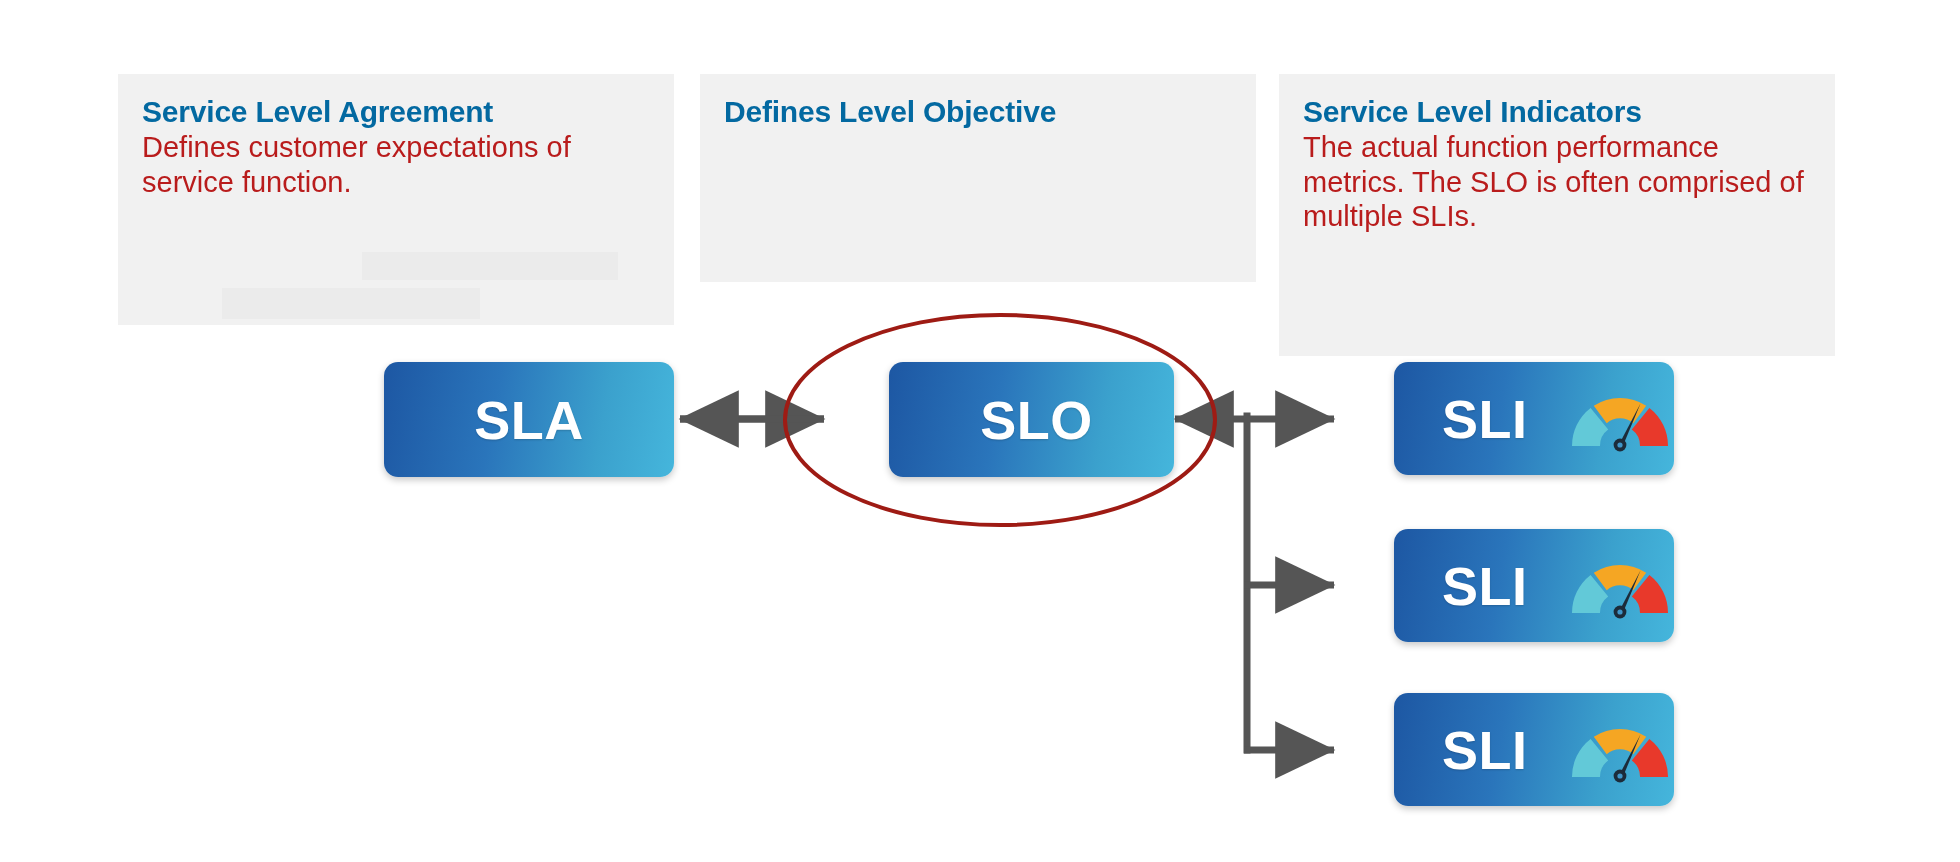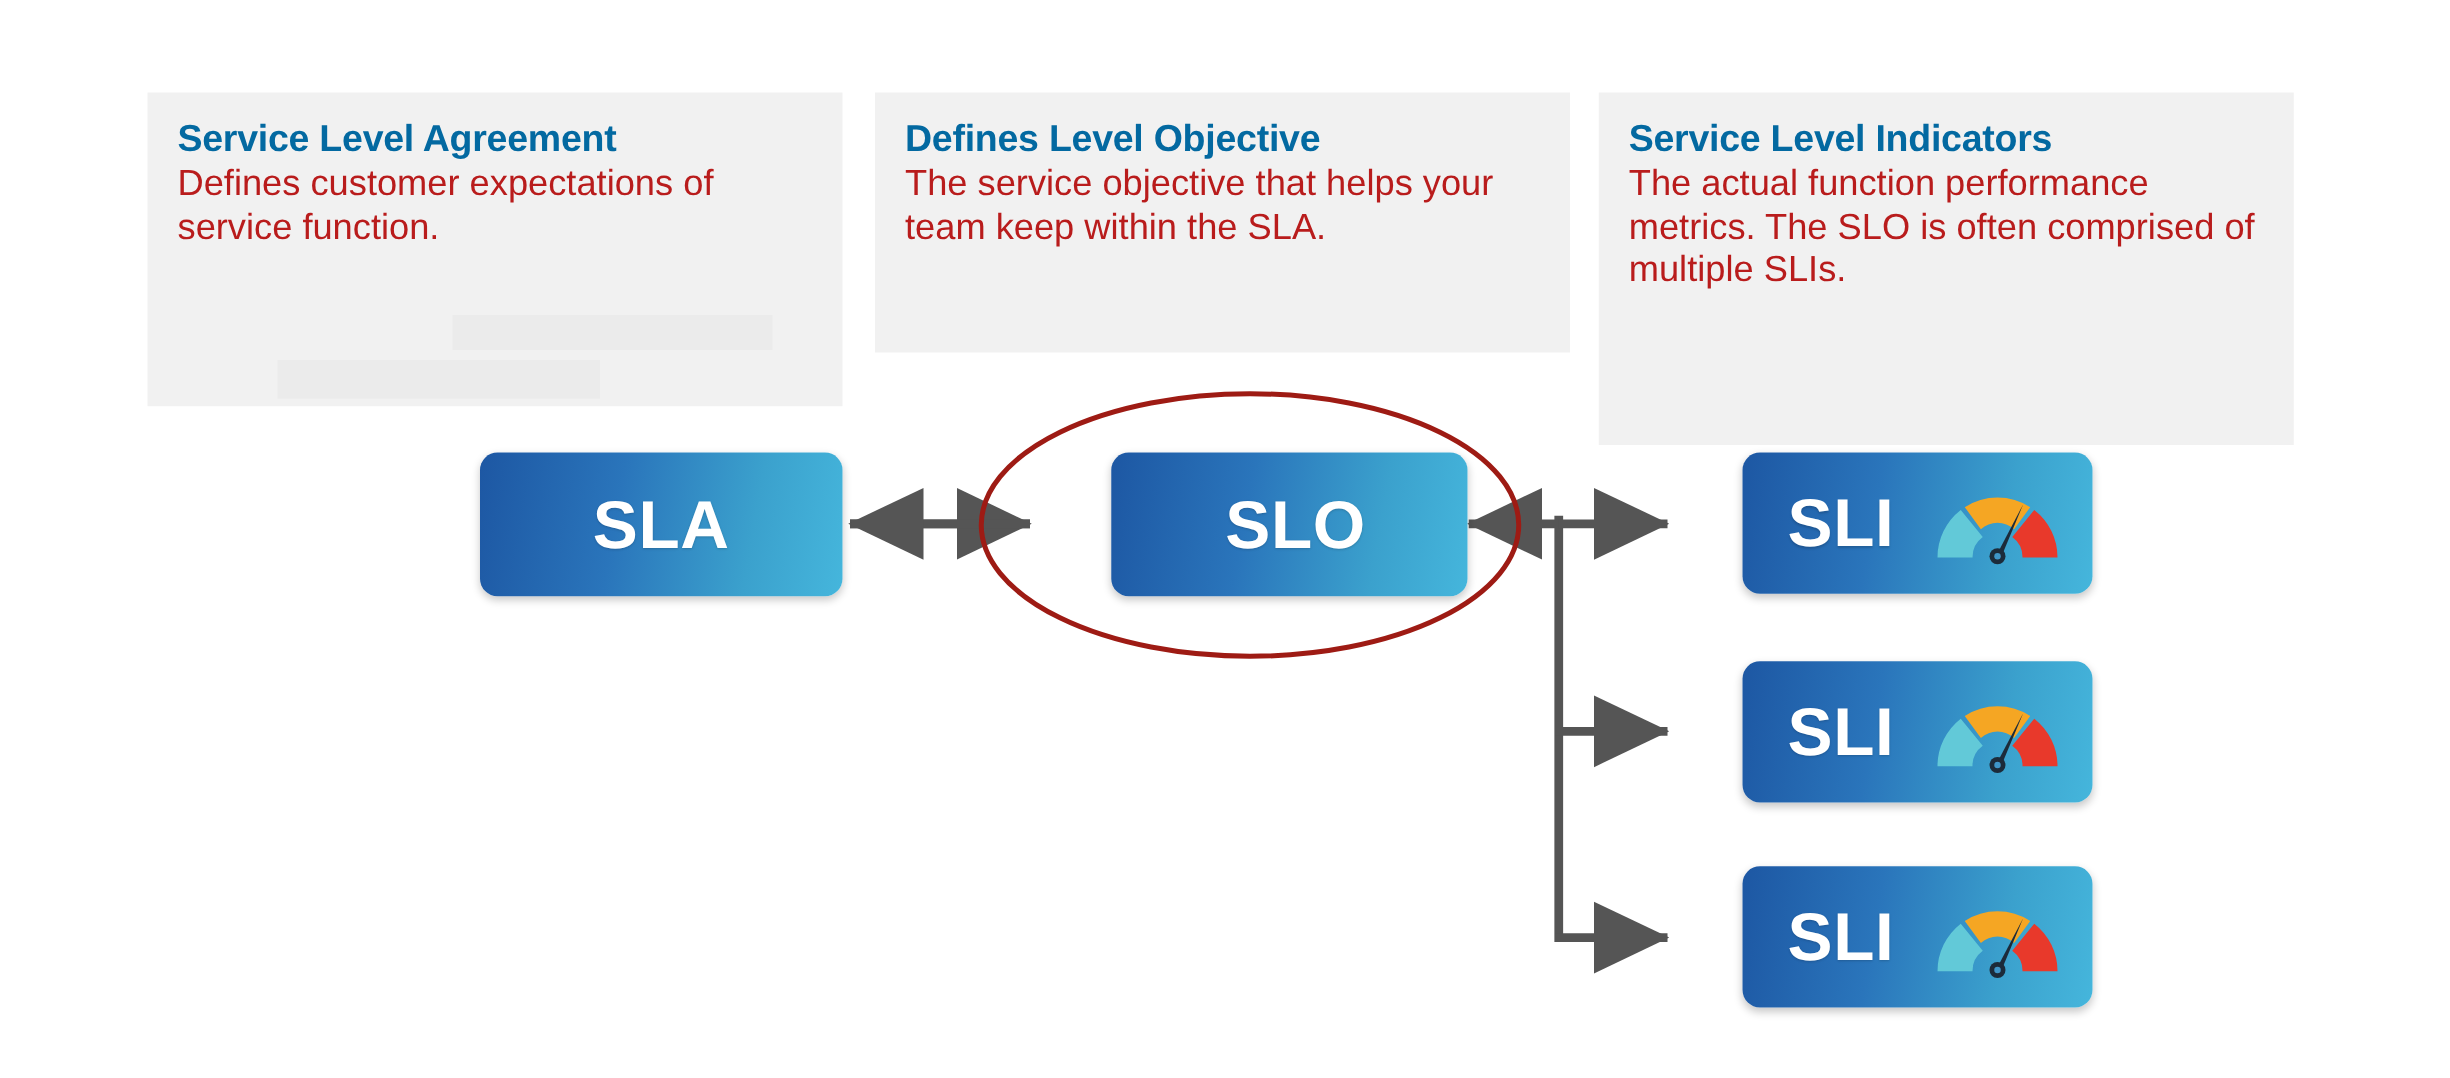--- a/index.html
+++ b/index.html
@@ -65,22 +65,22 @@
     color: #ffffff;
     letter-spacing: 0.5px;
     line-height: 1;
     text-shadow: 0 1px 2px rgba(0,0,0,0.18);
     white-space: nowrap;
   }
   .node.center-label {
     justify-content: center;
   }
   .node.sli-node {
-    justify-content: flex-start;
-    padding-left: 36px;
+    justify-content: space-between;
+    padding-left: 48px;
   }
   .gauge-wrap {
     margin-left: 28px;
     display: flex;
     align-items: center;
     line-height: 0;
   }
 
   
   .overlay {
@@ -99,21 +99,20 @@
 
   <div class="def-card" style="left:118px; top:74px; width:556px; height:251px;">
     <div class="def-title">Service Level Agreement</div>
     <div class="def-body">Defines customer expectations of service function.</div>
     <div class="redaction" style="left:244px; top:178px; width:256px; height:28px;"></div>
     <div class="redaction" style="left:104px; top:214px; width:258px; height:31px;"></div>
   </div>
 
   <div class="def-card" style="left:700px; top:74px; width:556px; height:208px;">
     <div class="def-title">Defines Level Objective</div>
-    <div class="def-body">The service objective that helps your team keep within the SLA.</div>
   </div>
 
   <div class="def-card" style="left:1279px; top:74px; width:556px; height:282px;">
     <div class="def-title">Service Level Indicators</div>
     <div class="def-body">The actual function performance metrics. The SLO is often comprised of multiple SLIs.</div>
   </div>
 
   <svg class="overlay" viewBox="0 0 1960 862" xmlns="http://www.w3.org/2000/svg">
     <defs>
       <marker id="arrowR" markerWidth="9" markerHeight="9" refX="8.4" refY="4.5" orient="auto" markerUnits="strokeWidth">

